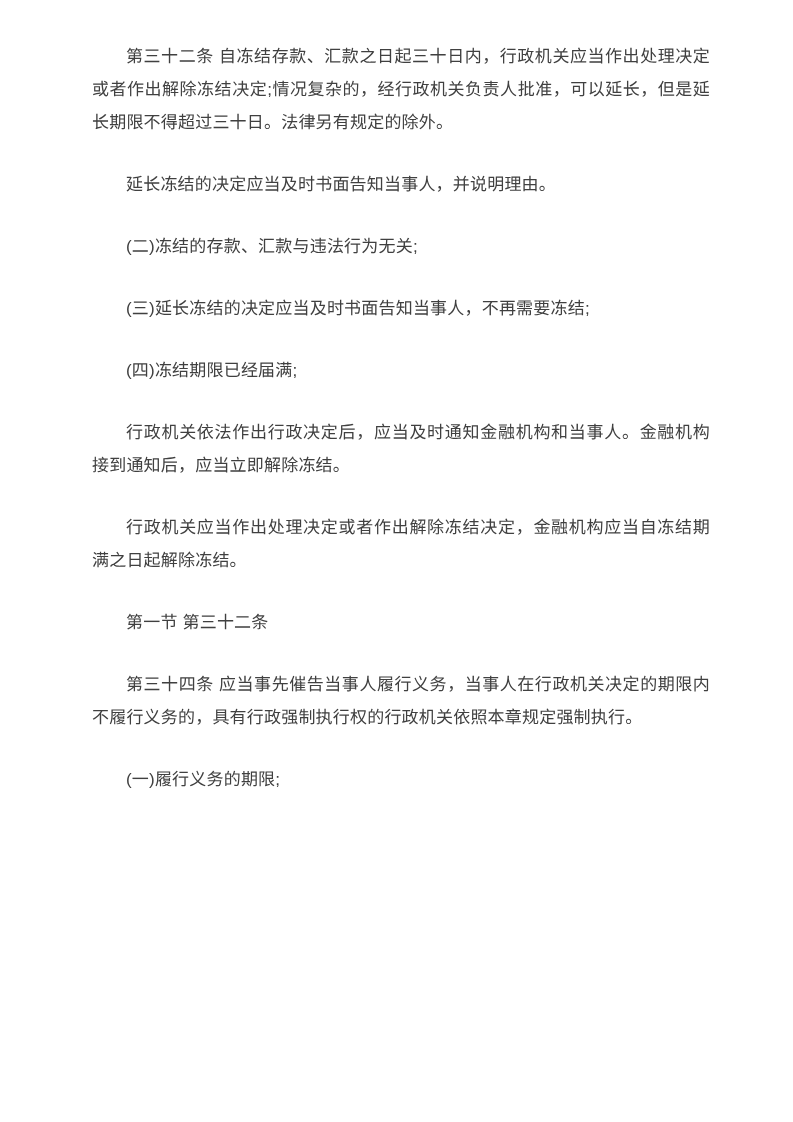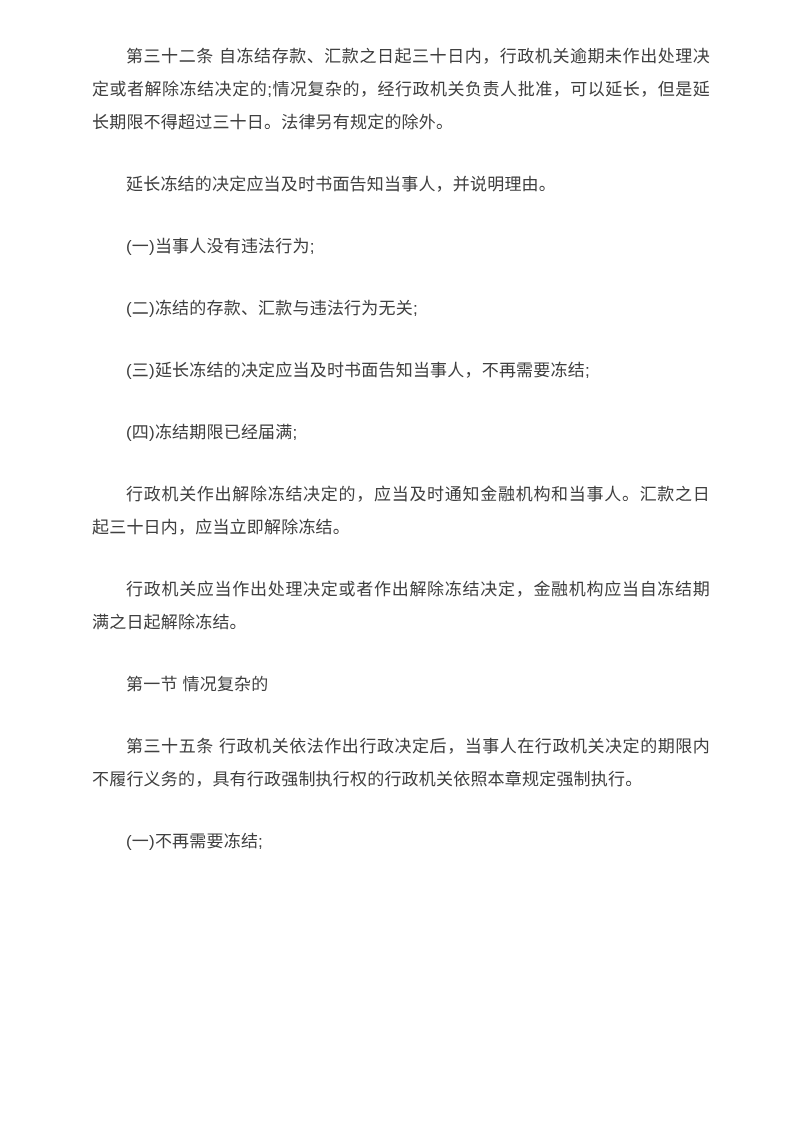--- a/index.html
+++ b/index.html
@@ -30,25 +30,24 @@
     text-align: justify;
     text-justify: inter-ideograph;
     word-break: break-all;
   }
 </style>
 </head>
 <body>
 
 <div class="page">
   <div class="doc-body">
-      <p>第三十二条 自冻结存款、汇款之日起三十日内，行政机关逾期未作出处理决定或者解除冻结决定的;情况复杂的，经行政机关负责人批准，可以延长，但是延长期限不得超过三十日。法律另有规定的除外。</p>
+      <p>第三十二条 自冻结存款、汇款之日起三十日内，行政机关应当作出处理决定或者作出解除冻结决定;情况复杂的，经行政机关负责人批准，可以延长，但是延长期限不得超过三十日。法律另有规定的除外。</p>
       <p>延长冻结的决定应当及时书面告知当事人，并说明理由。</p>
-      <p>(一)当事人没有违法行为;</p>
       <p>(二)冻结的存款、汇款与违法行为无关;</p>
       <p>(三)延长冻结的决定应当及时书面告知当事人，不再需要冻结;</p>
       <p>(四)冻结期限已经届满;</p>
-      <p>行政机关作出解除冻结决定的，应当及时通知金融机构和当事人。汇款之日起三十日内，应当立即解除冻结。</p>
+      <p>行政机关依法作出行政决定后，应当及时通知金融机构和当事人。金融机构接到通知后，应当立即解除冻结。</p>
       <p>行政机关应当作出处理决定或者作出解除冻结决定，金融机构应当自冻结期满之日起解除冻结。</p>
-      <p>第一节 情况复杂的</p>
-      <p>第三十五条 行政机关依法作出行政决定后，当事人在行政机关决定的期限内不履行义务的，具有行政强制执行权的行政机关依照本章规定强制执行。</p>
-      <p>(一)不再需要冻结;</p>
+      <p>第一节 第三十二条</p>
+      <p>第三十四条 应当事先催告当事人履行义务，当事人在行政机关决定的期限内不履行义务的，具有行政强制执行权的行政机关依照本章规定强制执行。</p>
+      <p>(一)履行义务的期限;</p>
     </div>
 </div>
 
 </body></html>

